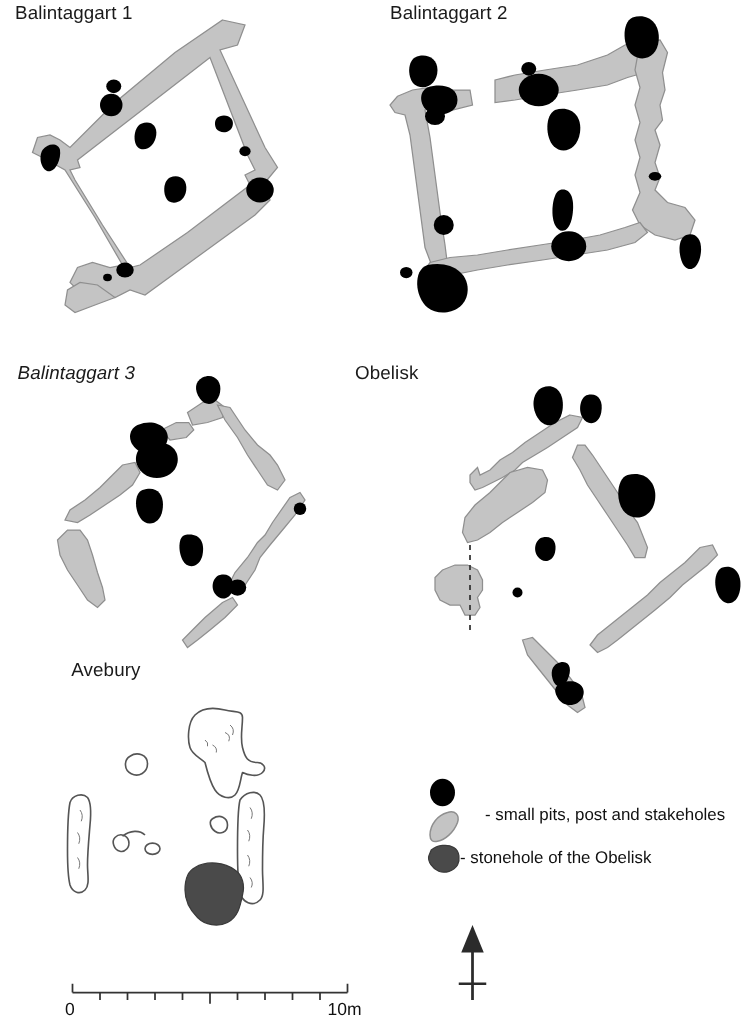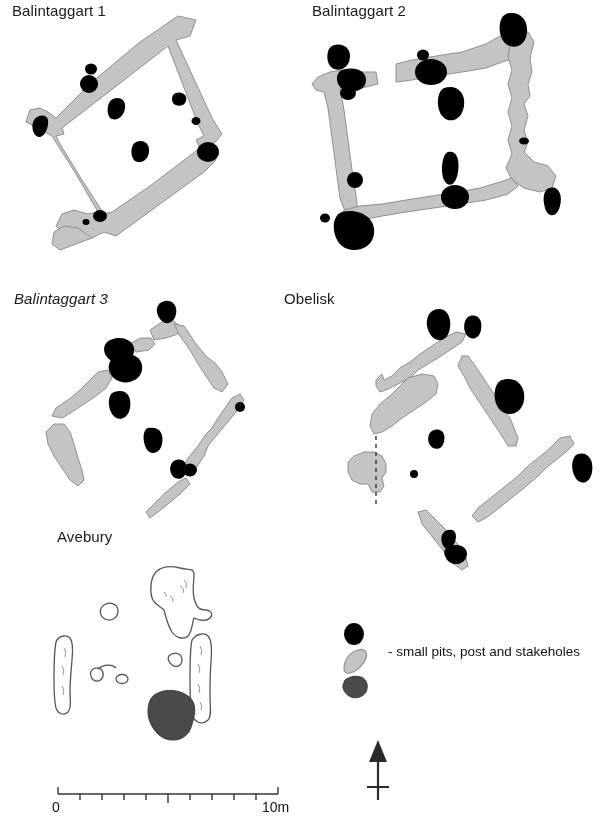--- a/index.html
+++ b/index.html
@@ -281,17 +281,18 @@
 
   </svg>
 
   <div class="panel-title" id="title-balintaggart-1">Balintaggart 1</div>
   <div class="panel-title" id="title-balintaggart-2">Balintaggart 2</div>
   <div class="panel-title" id="title-balintaggart-3">Balintaggart 3</div>
   <div class="panel-title" id="title-fengate">Obelisk</div>
   <div class="panel-title" id="title-avebury">Avebury</div>
 
   <div class="legend-text" id="legend-label-0">- small pits, post and stakeholes</div>
+  <div class="legend-text" id="legend-label-2">- stonehole of the Obelisk</div>
 
   <div class="scale-label" id="scale-label-start">0</div>
   <div class="scale-label" id="scale-label-end">10m</div>
 
 </div>
 
 </body></html>

